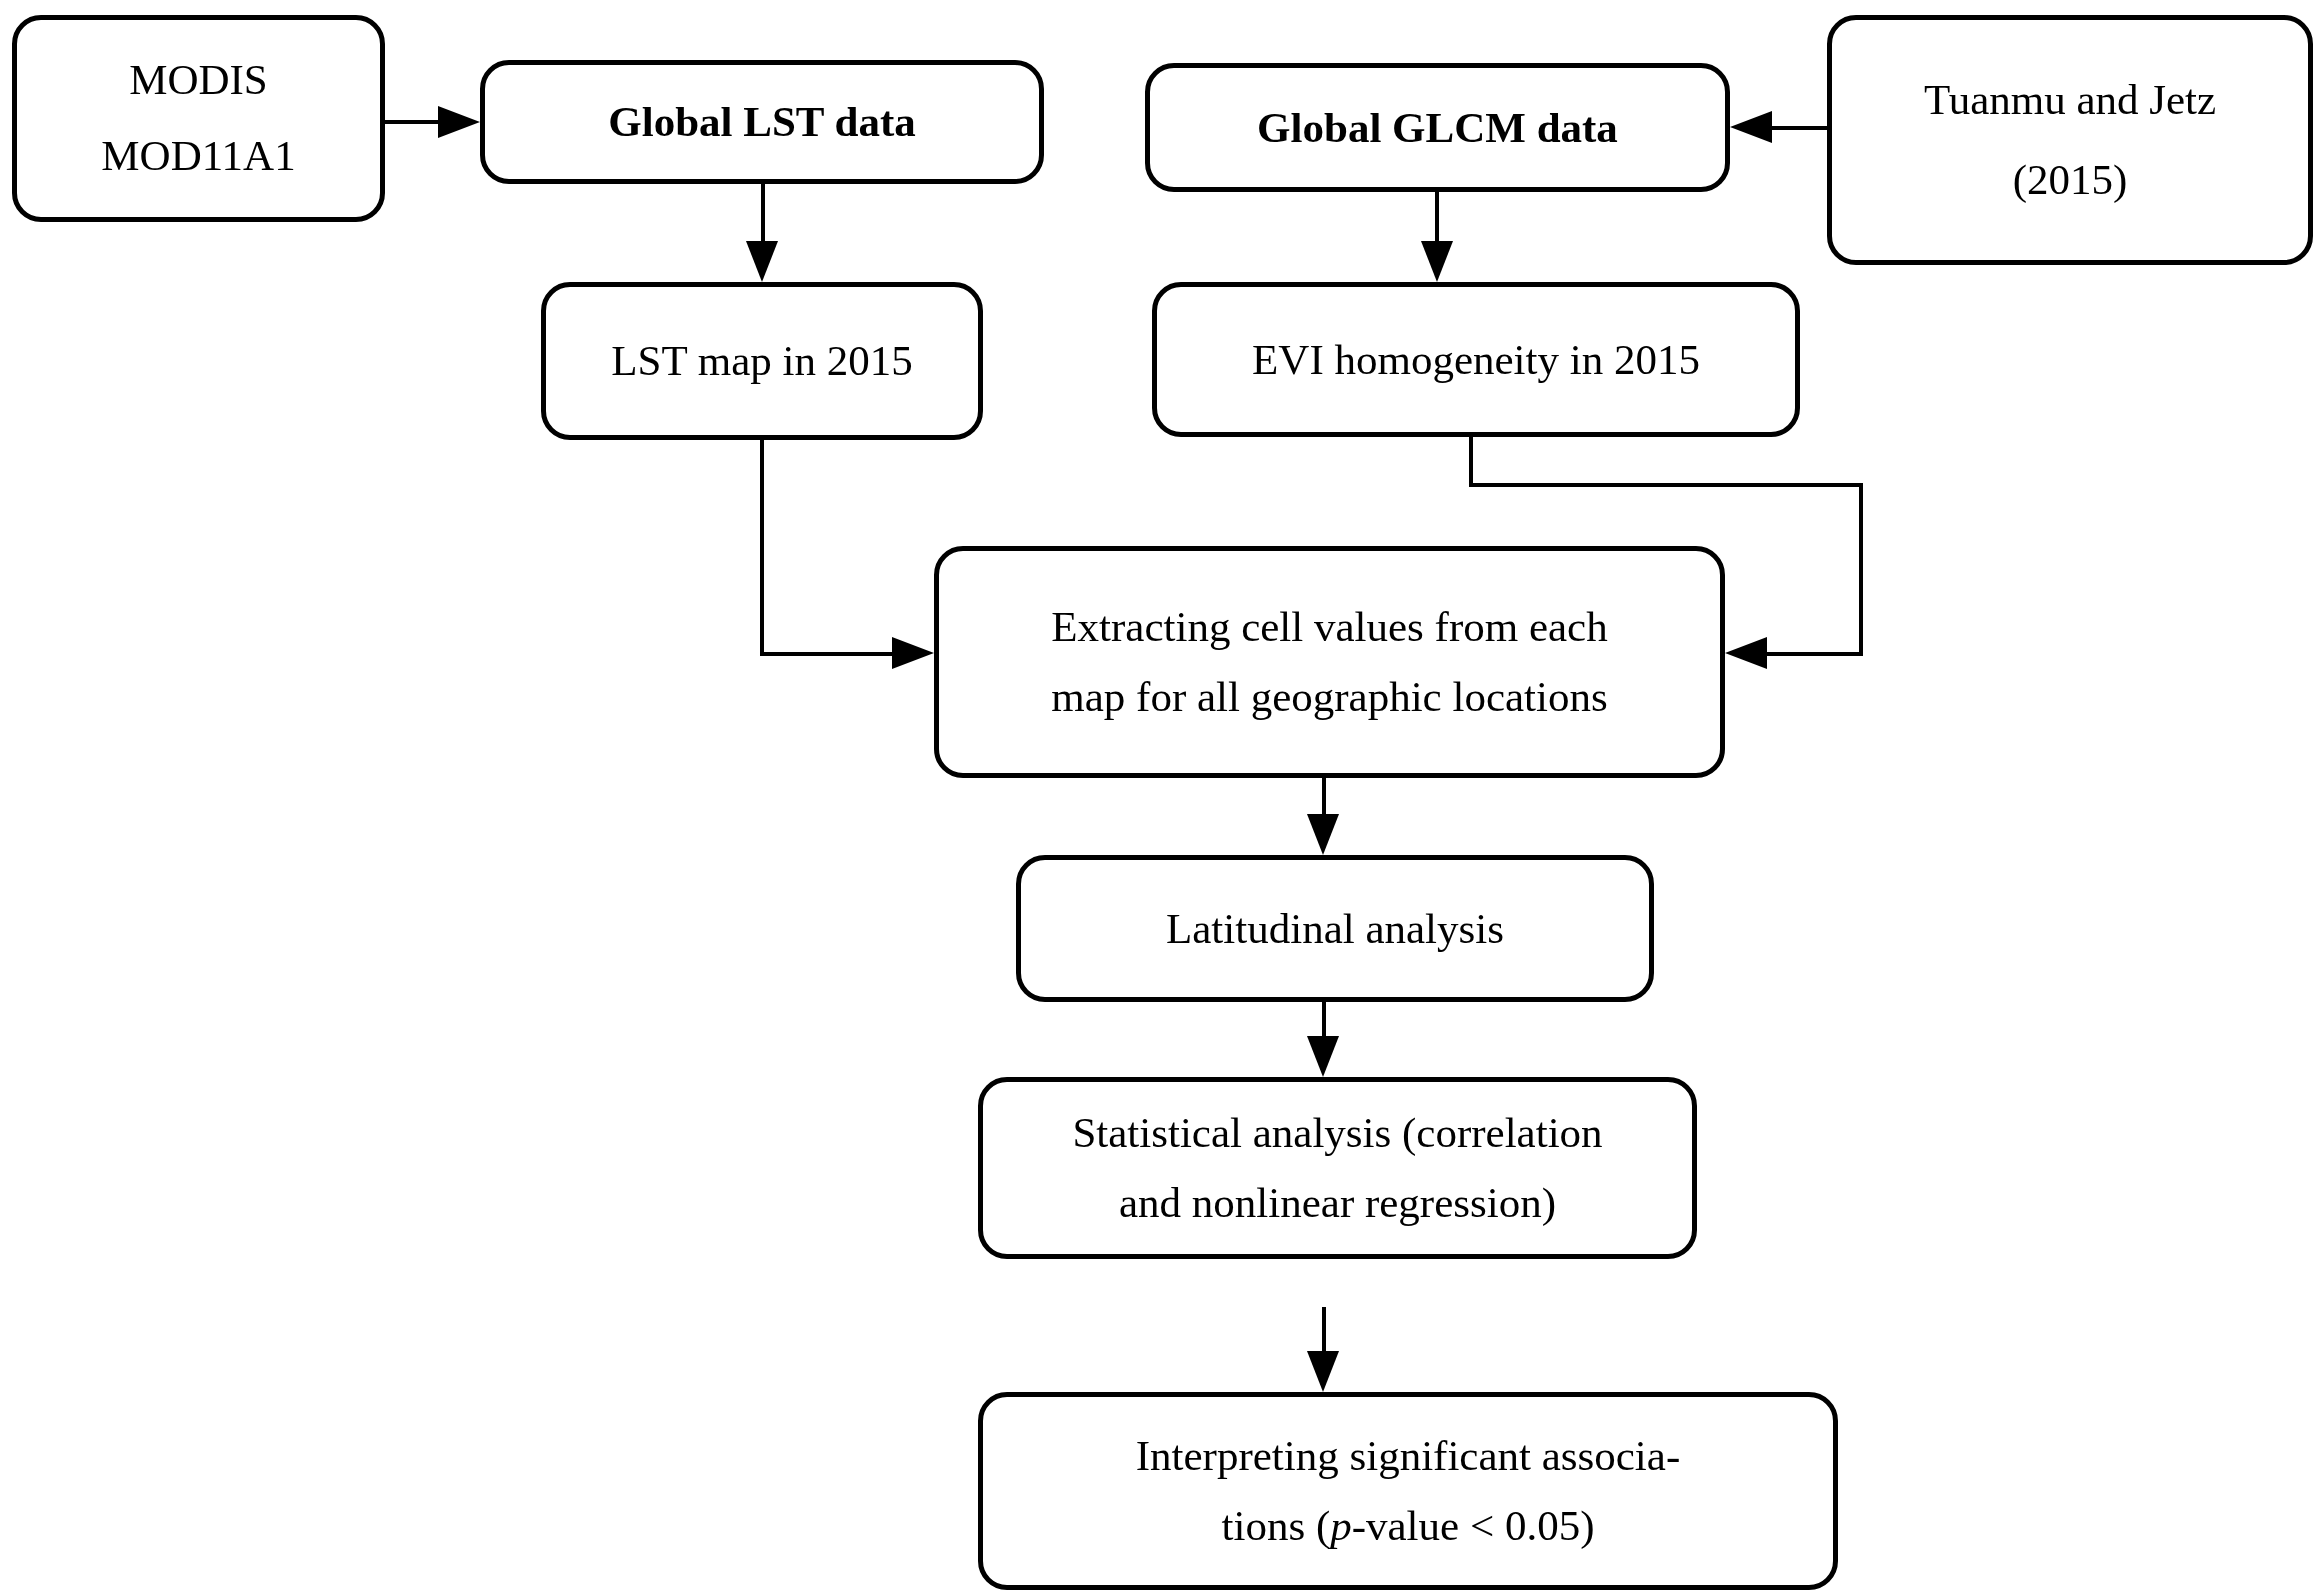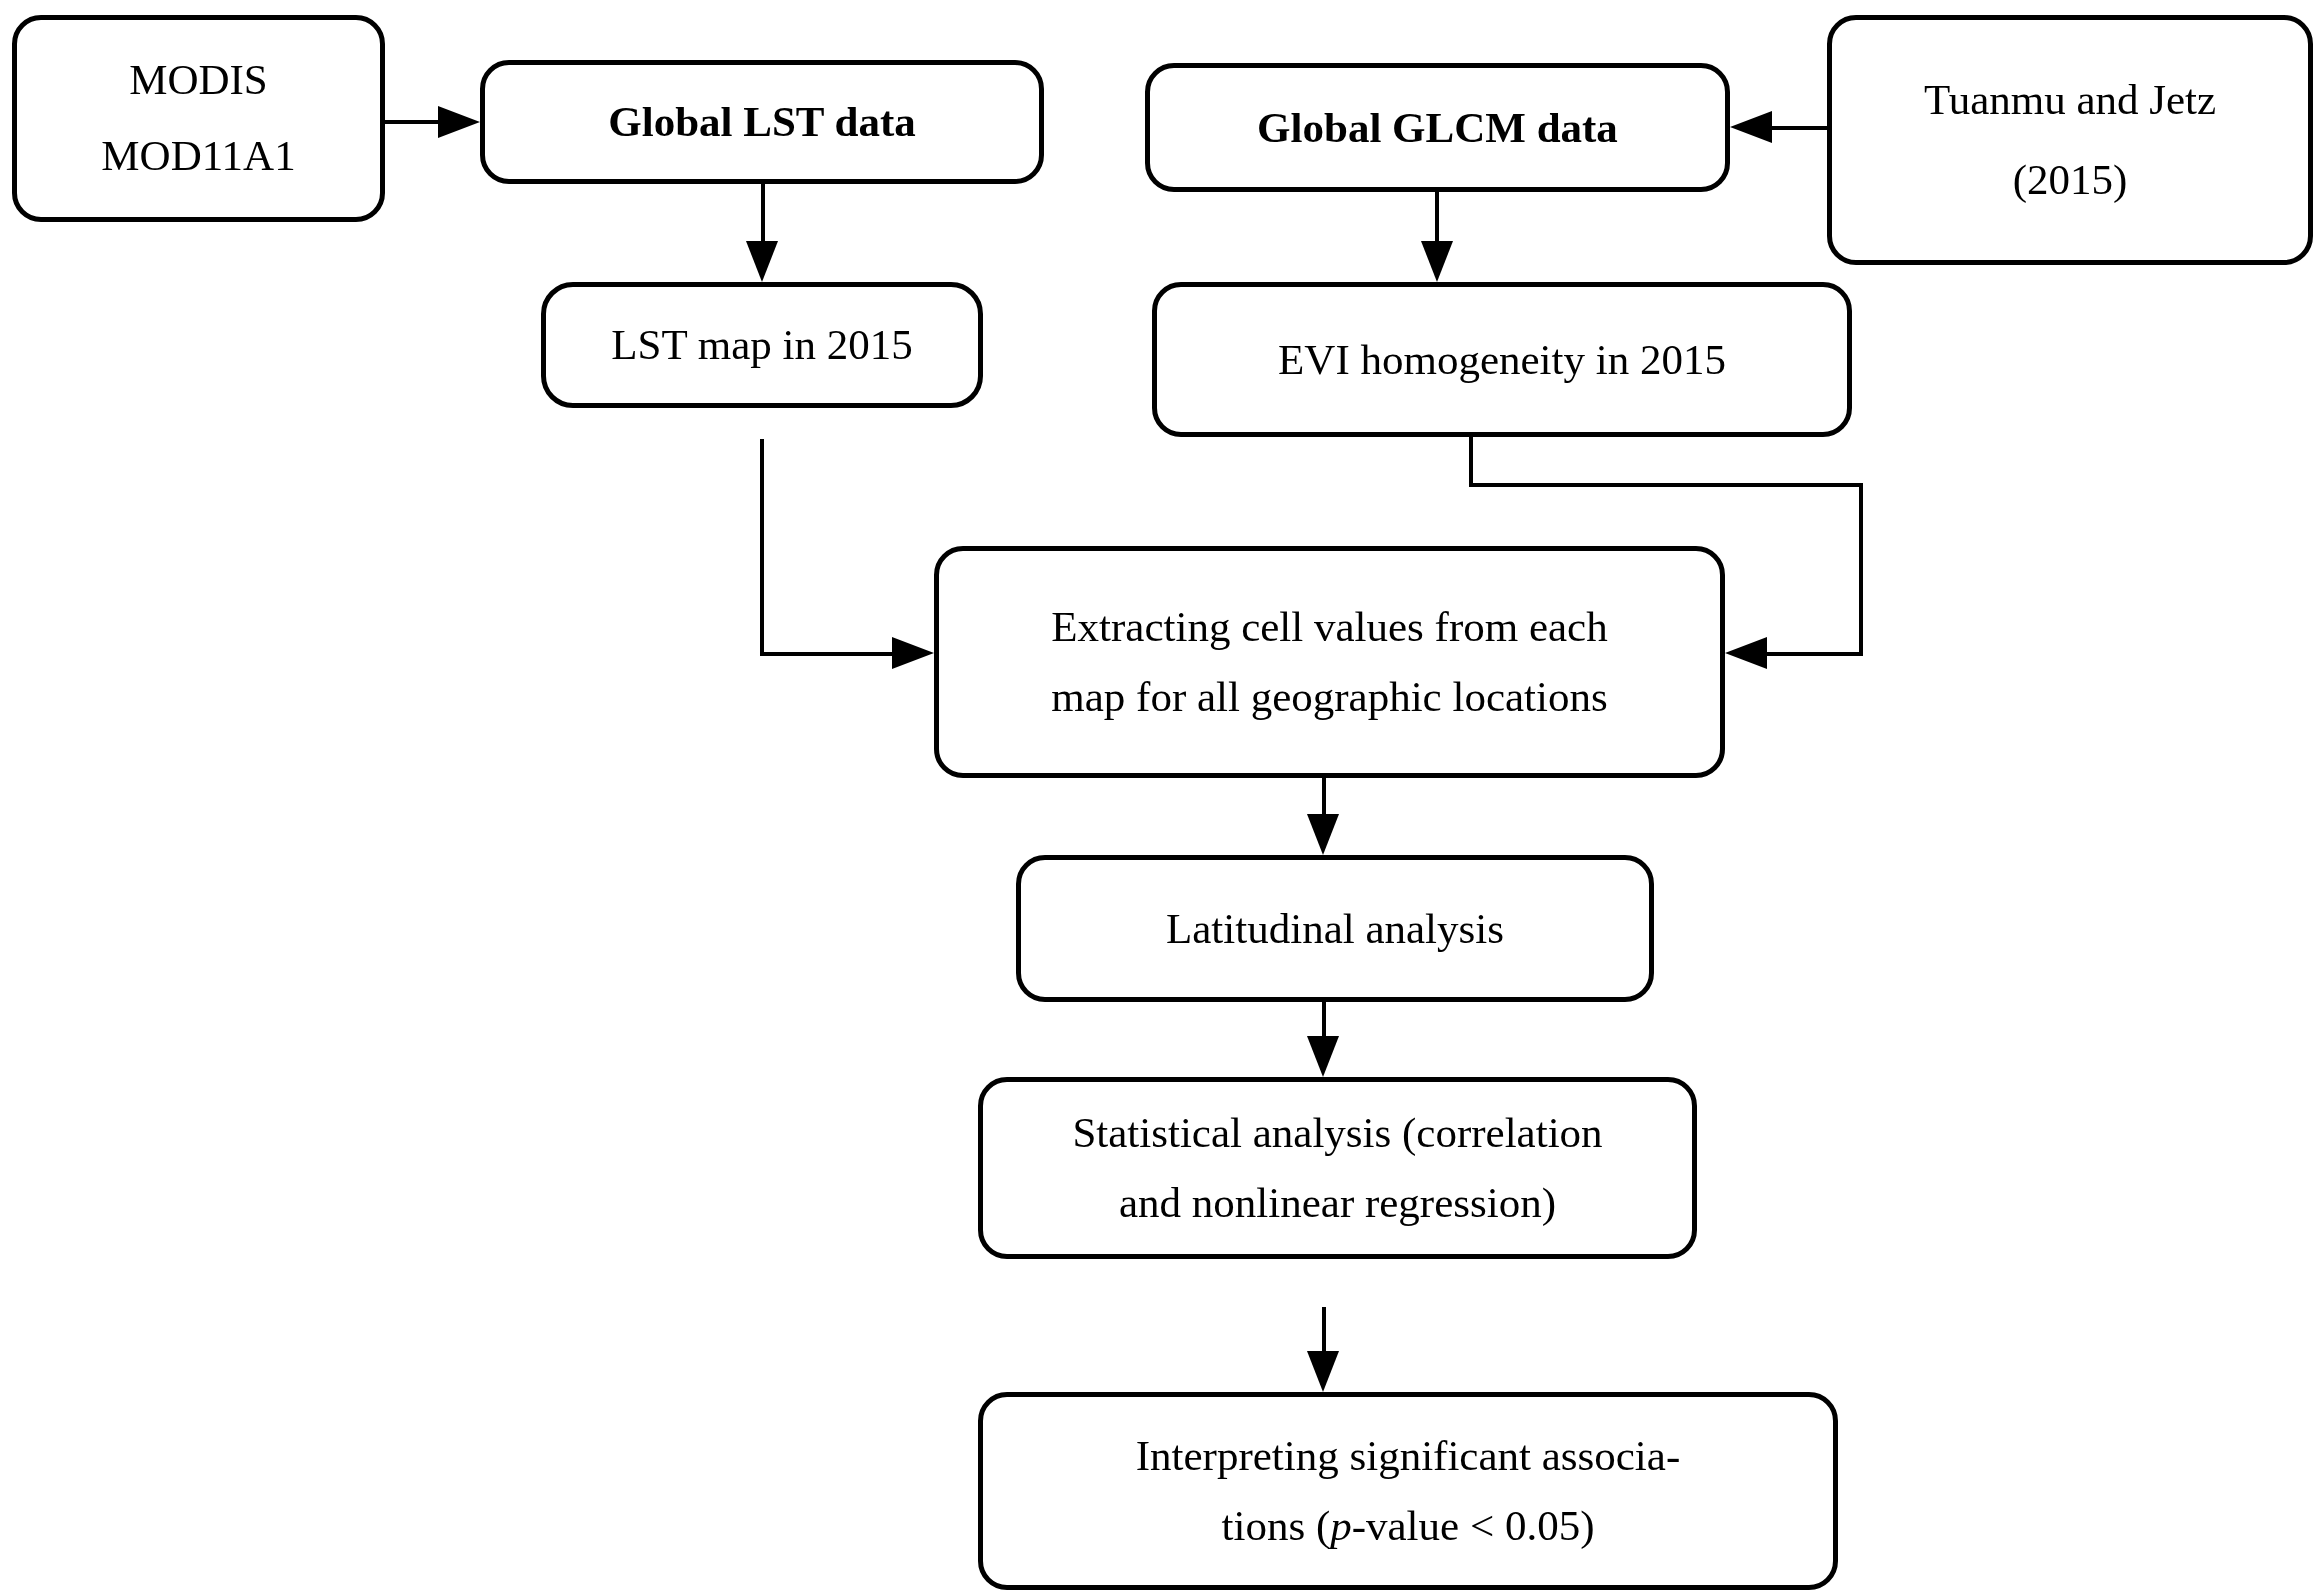--- a/index.html
+++ b/index.html
@@ -82,25 +82,25 @@
 
   <div class="node bold" style="left:1145px; top:63px; width:585px; height:129px;">
     <span class="nline">Global GLCM data</span>
   </div>
 
   <div class="node lh-d" style="left:1827px; top:15px; width:486px; height:250px;">
     <span class="nline">Tuanmu and Jetz</span>
     <span class="nline">(2015)</span>
   </div>
 
-  <div class="node" style="left:541px; top:282px; width:442px; height:126px;border-radius:32px;">
+  <div class="node" style="left:541px; top:282px; width:442px; height:158px;">
     <span class="nline">LST map in 2015</span>
   </div>
 
-  <div class="node" style="left:1152px; top:282px; width:700px; height:155px;">
+  <div class="node" style="left:1152px; top:282px; width:648px; height:155px;">
     <span class="nline">EVI homogeneity in 2015</span>
   </div>
 
   <div class="node lh-m" style="left:934px; top:546px; width:791px; height:232px;">
     <span class="nline">Extracting cell values from each</span>
     <span class="nline">map for all geographic locations</span>
   </div>
 
   <div class="node" style="left:1016px; top:855px; width:638px; height:147px;">
     <span class="nline">Latitudinal analysis</span>

